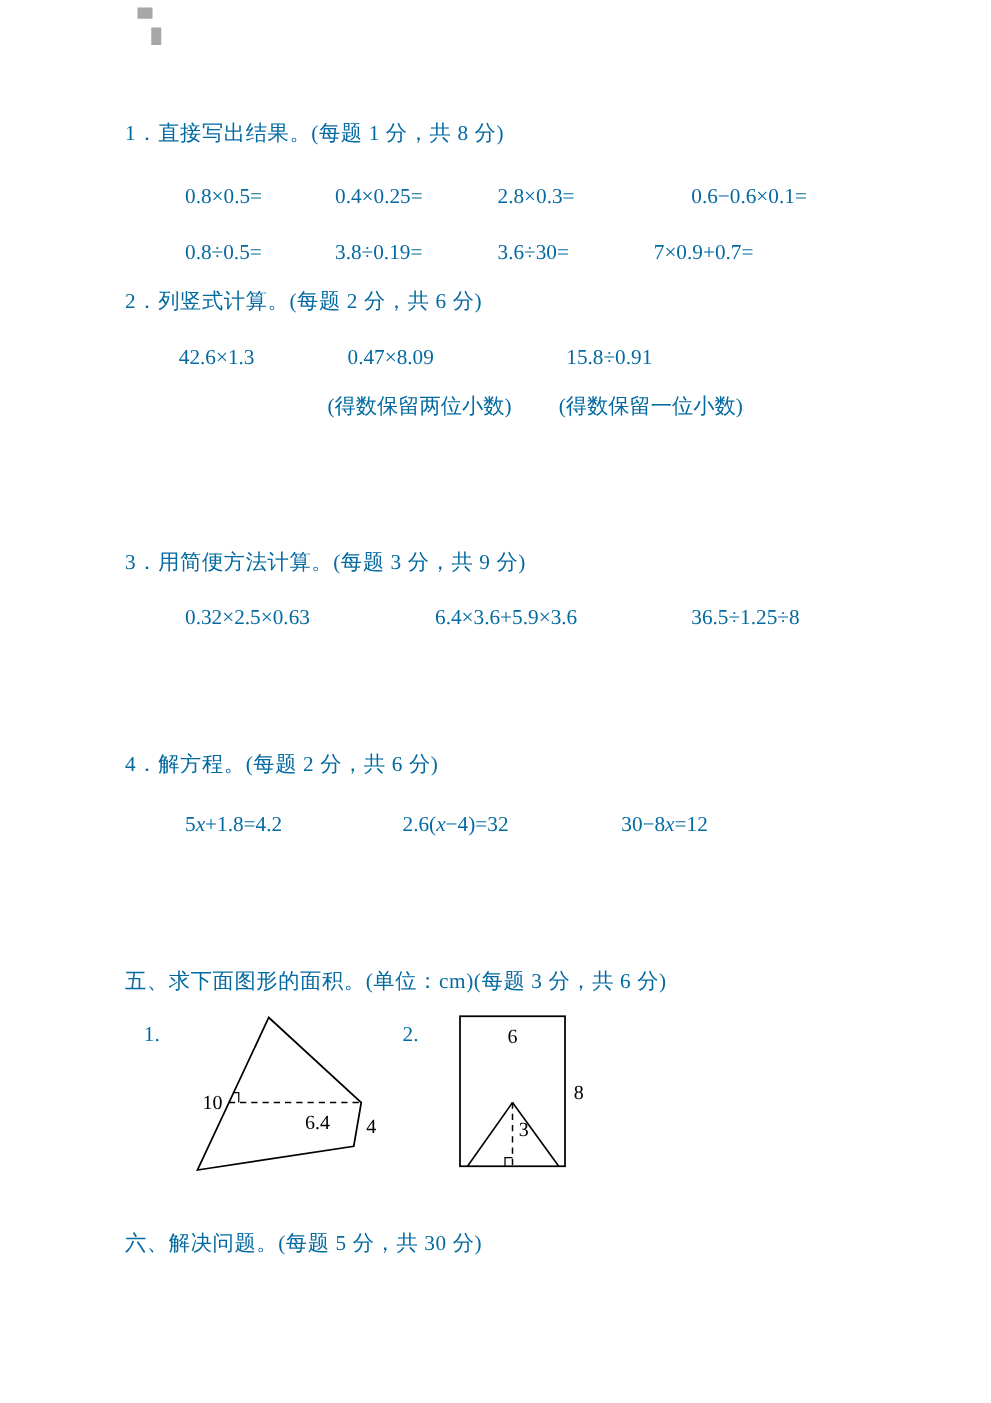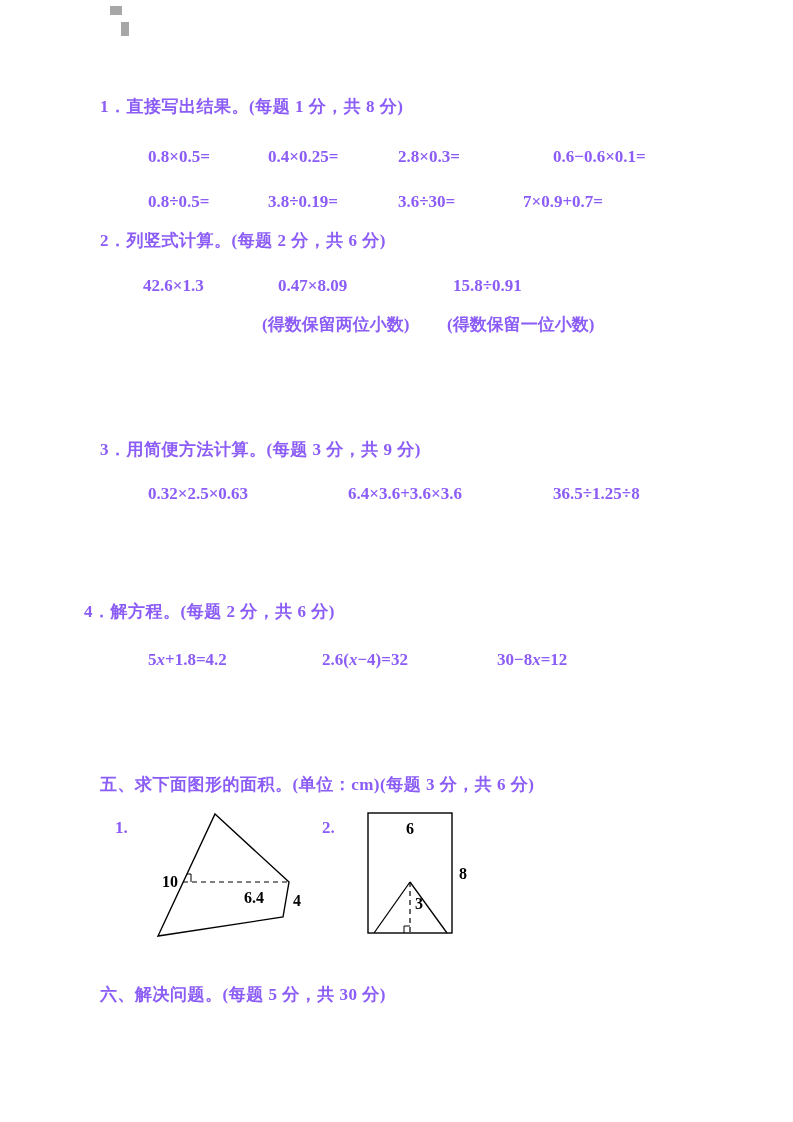--- a/index.html
+++ b/index.html
@@ -1,24 +1,23 @@
 <!DOCTYPE html>
 <html><head>
 <meta charset="utf-8">
 <style>
   html, body { margin: 0; padding: 0; background: #ffffff; }
   .page {
     position: relative;
     width: 793px;
     height: 1122px;
     background: #ffffff;
-    color: #8b5cf6;
+    color: #0369a1;
     font-family: "Liberation Serif", "DejaVu Serif", serif;
     overflow: hidden;
-    font-weight: bold;
   }
   .line {
     position: absolute;
     font-size: 17px;
     line-height: 1.2;
     white-space: nowrap;
   }
   .title { letter-spacing: 0.5px; }
   .eq i { font-style: italic; font-family: "Liberation Serif", serif; }
   .fig { position: absolute; }
@@ -55,24 +54,24 @@
 
   <div class="line title" style="left:100px; top:231px">2．列竖式计算。(每题 2 分，共 6 分)</div>
   <div class="line" style="left:143px; top:276px">42.6×1.3</div>
   <div class="line" style="left:278px; top:276px">0.47×8.09</div>
   <div class="line" style="left:453px; top:276px">15.8÷0.91</div>
   <div class="line" style="left:262px; top:315px">(得数保留两位小数)</div>
   <div class="line" style="left:447px; top:315px">(得数保留一位小数)</div>
 
   <div class="line title" style="left:100px; top:440px">3．用简便方法计算。(每题 3 分，共 9 分)</div>
   <div class="line" style="left:148px; top:484px">0.32×2.5×0.63</div>
-  <div class="line" style="left:348px; top:484px">6.4×3.6+3.6×3.6</div>
+  <div class="line" style="left:348px; top:484px">6.4×3.6+5.9×3.6</div>
   <div class="line" style="left:553px; top:484px">36.5÷1.25÷8</div>
 
-  <div class="line title" style="left:84px; top:602px">4．解方程。(每题 2 分，共 6 分)</div>
+  <div class="line title" style="left:100px; top:602px">4．解方程。(每题 2 分，共 6 分)</div>
   <div class="line eq" style="left:148px; top:650px">
     <span>5</span><i>x</i><span>+1.8=4.2</span>
   </div>
   <div class="line eq" style="left:322px; top:650px">
     <span>2.6(</span><i>x</i><span>−4)=32</span>
   </div>
   <div class="line eq" style="left:497px; top:650px">
     <span>30−8</span><i>x</i><span>=12</span>
   </div>
 

